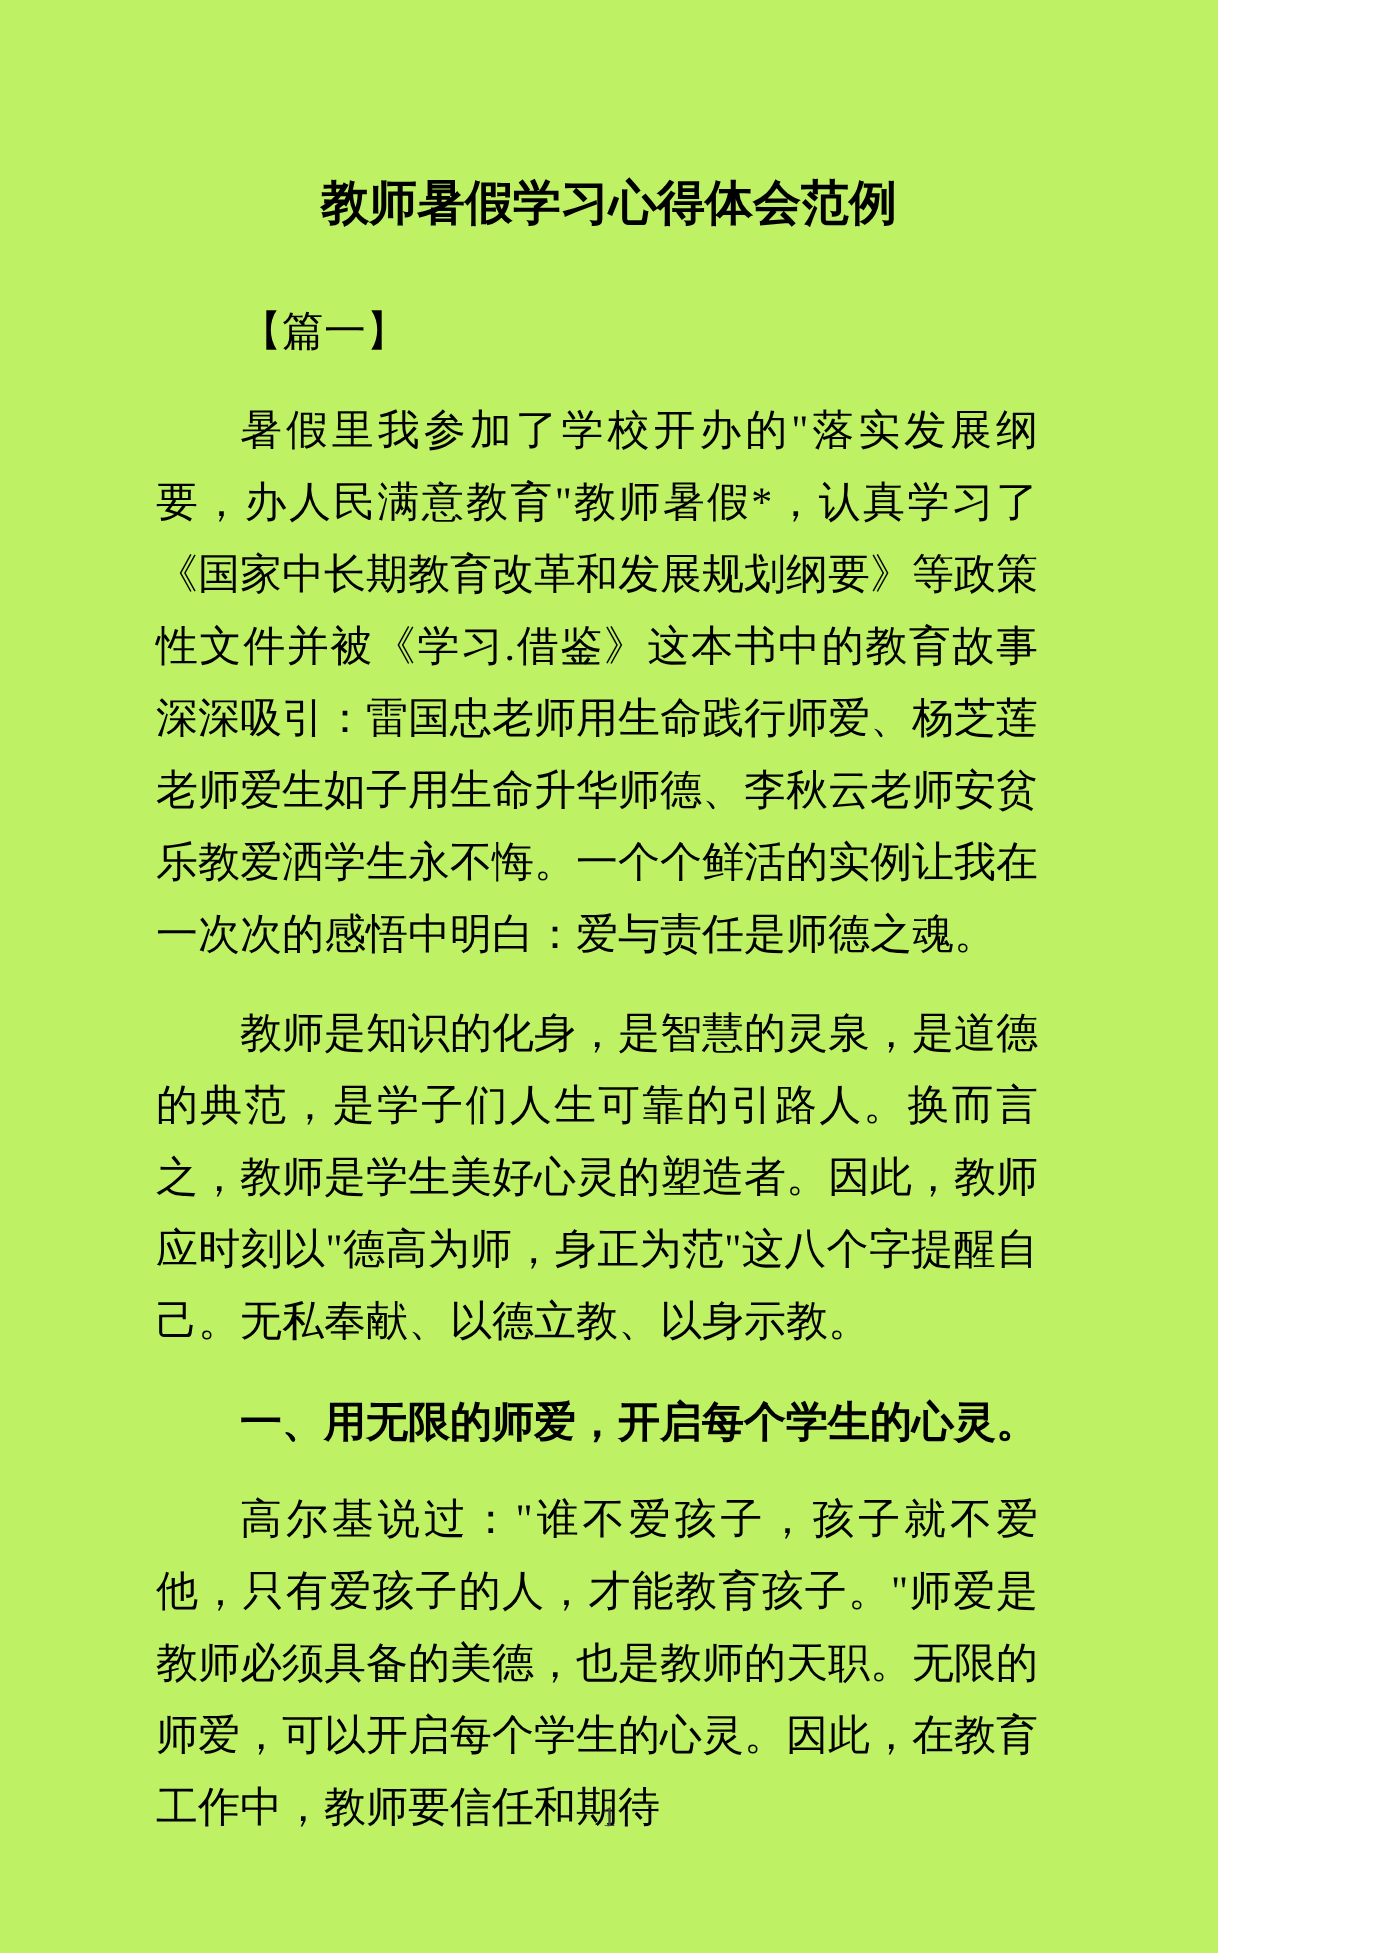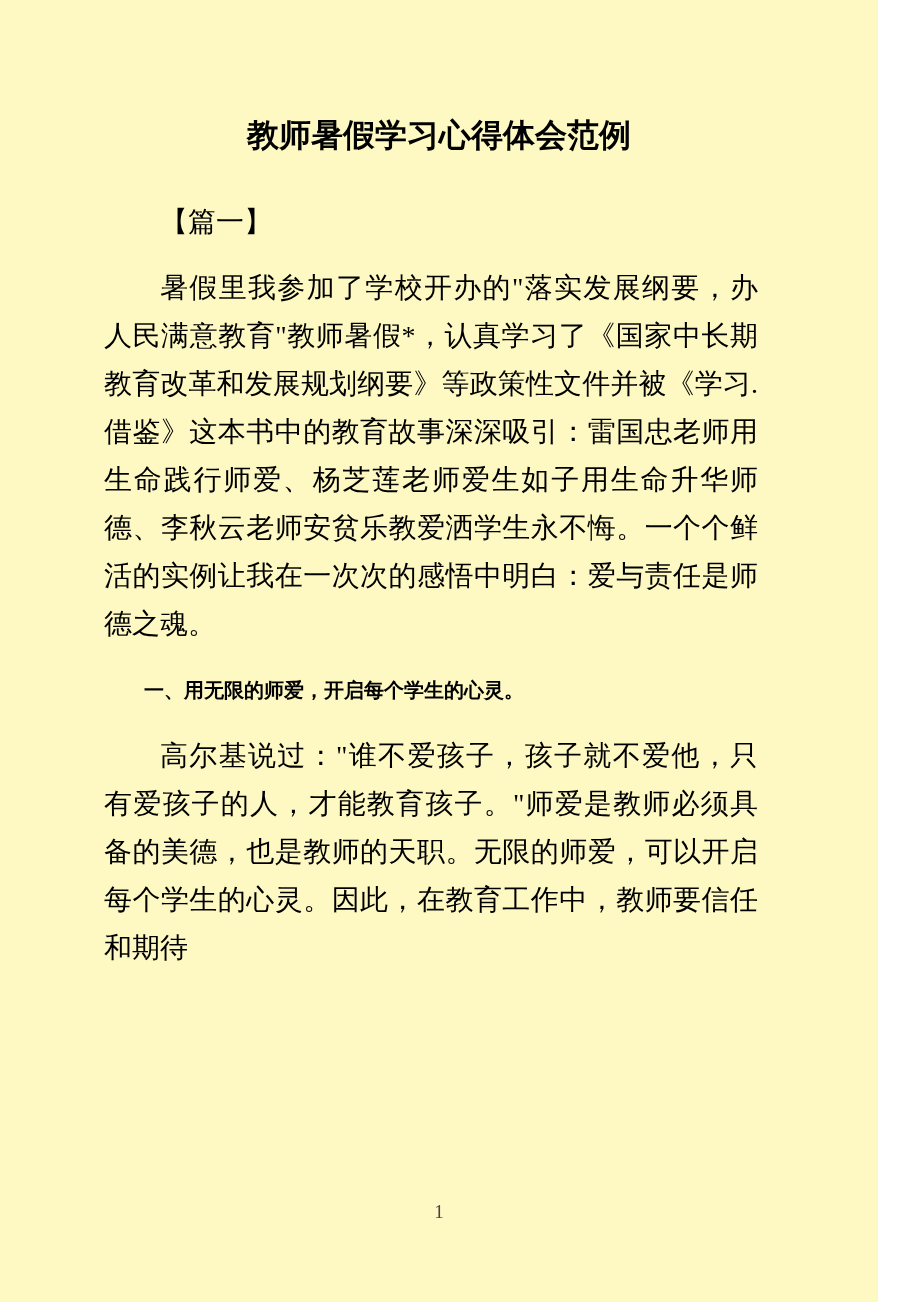--- a/index.html
+++ b/index.html
@@ -2,23 +2,23 @@
 <html><head>
 <meta charset="utf-8">
 <style>
   html, body {
     margin: 0;
     padding: 0;
     background: #ffffff;
   }
   .page {
     position: relative;
-    width: 878px;
+    width: 812px;
     height: 1302px;
-    background: #fef9c3;
+    background: #bef264;
     overflow: hidden;
     color: #000000;
     font-family: "Liberation Serif", serif;
     box-sizing: border-box;
   }
   .content {
     padding: 112px 104px 0 104px;
   }
   .doc-title {
     font-family: "Liberation Sans", sans-serif;
@@ -33,21 +33,21 @@
     font-size: 28px;
     line-height: 48px;
     text-indent: 2em;
     text-align: justify;
     margin: 0 16px 18px 0;
     word-break: break-all;
   }
   .section-heading {
     font-family: "Liberation Sans", sans-serif;
     font-weight: bold;
-    font-size: 20px;
+    font-size: 28px;
     line-height: 48px;
     text-indent: 2em;
     margin: 4px 0 18px 0;
   }
   .page-footer {
     position: absolute;
     top: 1200px;
     left: 0;
     width: 100%;
     text-align: center;
@@ -63,20 +63,21 @@
 <div class="page">
   <div class="content">
 
     <h1 class="doc-title">教师暑假学习心得体会范例</h1>
 
     <p class="para">【篇一】</p>
 
     <p class="para">暑假里我参加了学校开办的"落实发展纲要，办人民满意教育"教师暑假*，认真学习了《国家中长期教育改革和发展规划纲要》等政策性文件并被《学习.借鉴》这本书中的教育故事深深吸引：雷国忠老师用生命践行师爱、杨芝莲老师爱生如子用生命升华师德、李秋云老师安贫乐教爱洒学生永不悔。一个个鲜活的实例让我在一次次的感悟中明白：爱与责任是师德之魂。</p>
 
 
+    <p class="para">教师是知识的化身，是智慧的灵泉，是道德的典范，是学子们人生可靠的引路人。换而言之，教师是学生美好心灵的塑造者。因此，教师应时刻以"德高为师，身正为范"这八个字提醒自己。无私奉献、以德立教、以身示教。</p>
 
     <h2 class="section-heading">一、用无限的师爱，开启每个学生的心灵。</h2>
 
     <p class="para">高尔基说过："谁不爱孩子，孩子就不爱他，只有爱孩子的人，才能教育孩子。"师爱是教师必须具备的美德，也是教师的天职。无限的师爱，可以开启每个学生的心灵。因此，在教育工作中，教师要信任和期待</p>
 
   </div>
 
   <div class="page-footer">1</div>
 </div>
 

